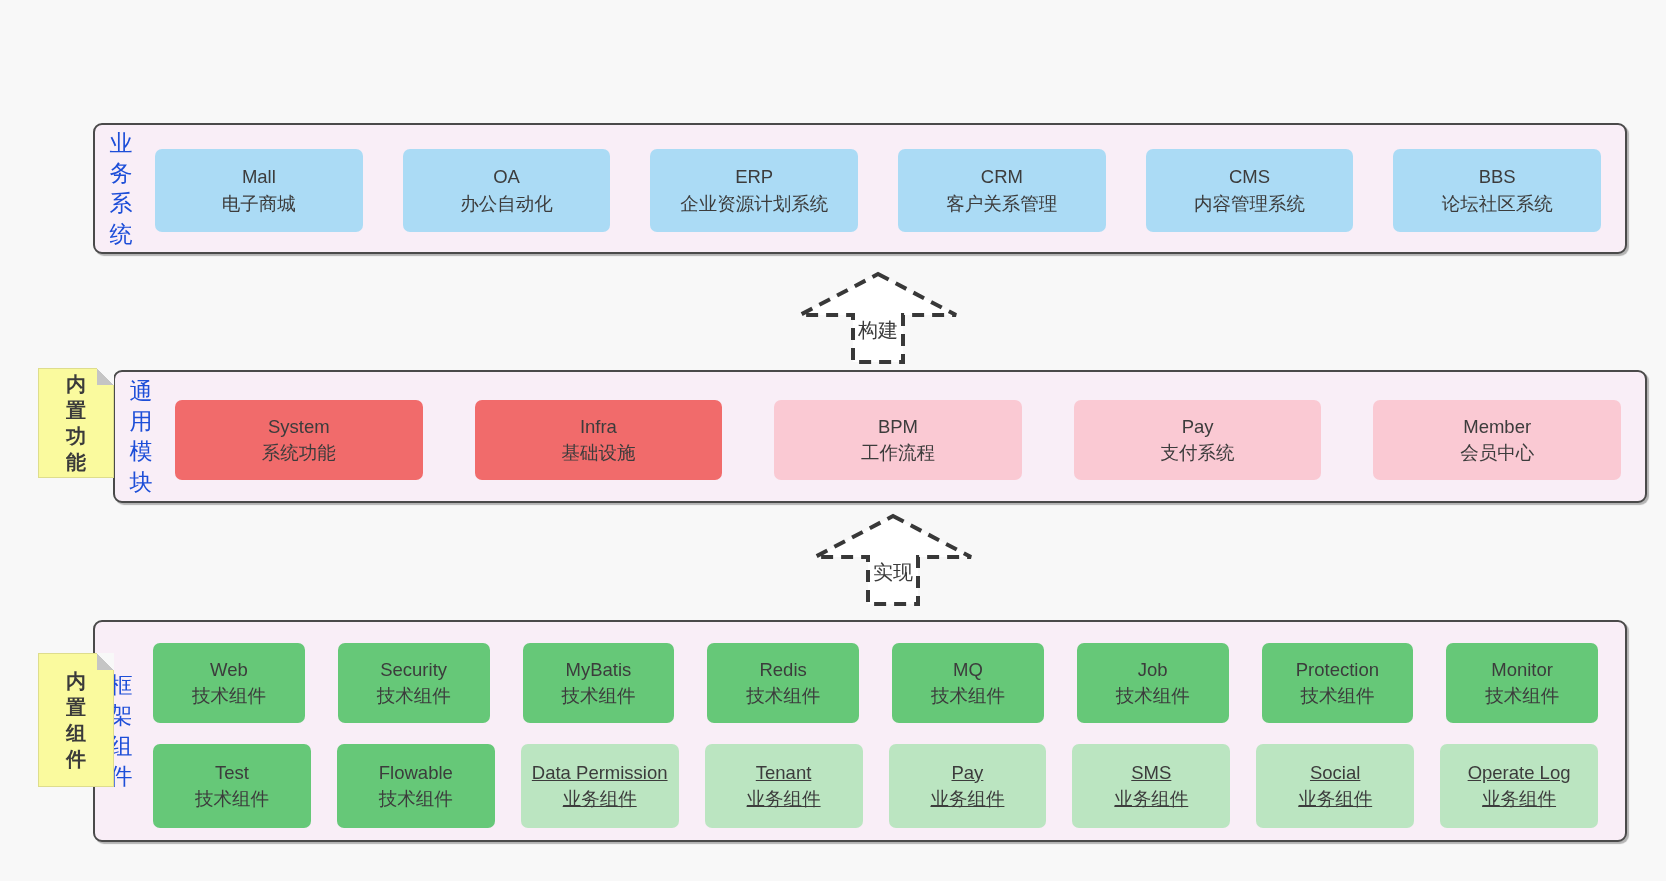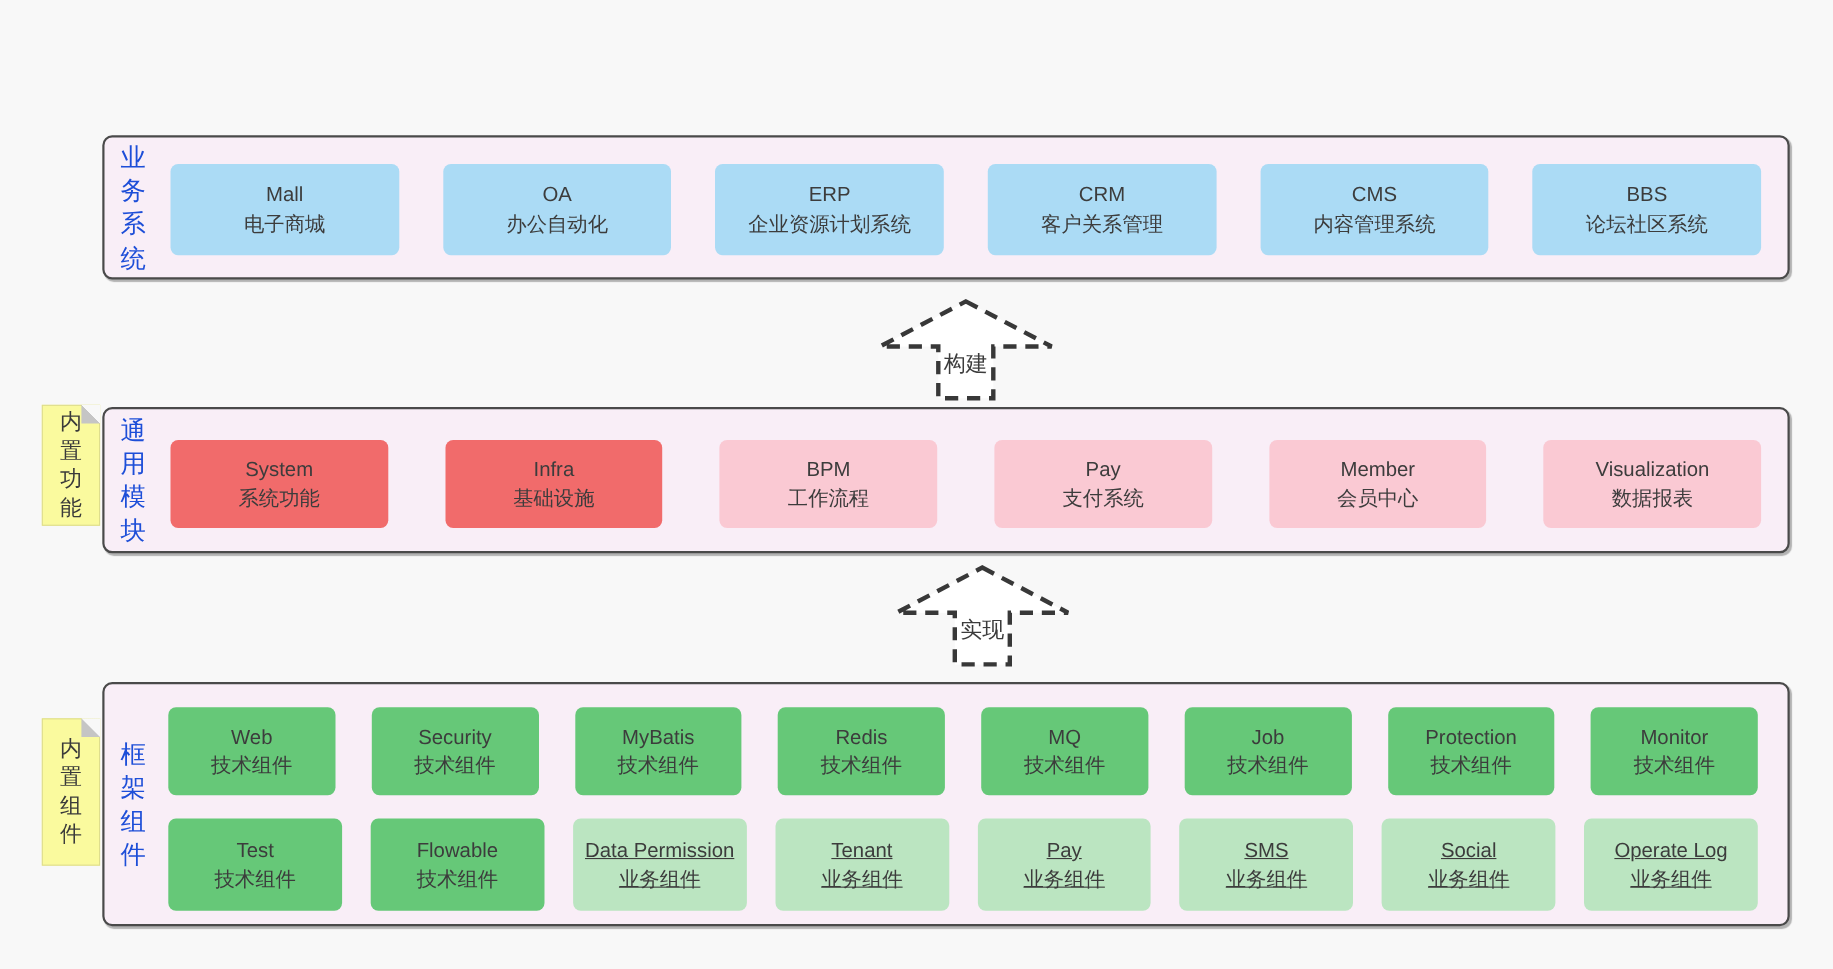--- a/index.html
+++ b/index.html
@@ -11,21 +11,21 @@
   }
   
   .section{
     position:absolute;left:93px;width:1534px;
     background:#f9eef7;
     border:2px solid #4a4a4a;border-radius:9px;
     box-shadow:2px 2px 1px rgba(0,0,0,0.28);
     box-sizing:border-box;
   }
   #section-business{top:123px;height:131px;}
-  #section-modules{top:370px;height:133px;}
+  #section-modules{top:370px;height:133px;margin-left:20px;}
   #section-components{top:620px;height:222px;}
 
   .vlabel{
     position:absolute;left:13px;top:50%;transform:translateY(-50%);
     width:26px;font-size:23px;line-height:1.32;text-align:center;
     line-break:anywhere;overflow-wrap:anywhere;color:#1d4ed8;
   }
 
   
   .row{position:absolute;display:flex;box-sizing:border-box;}
@@ -41,23 +41,24 @@
     padding:2px 6px;box-sizing:border-box;
   }
   .c-blue{background:#abdbf5;}
   .c-red{background:#f16b6b;text-align:center;}
   .c-pink{background:#fac9d3;}
   .c-green{background:#66c878;align-items:center;}
   .c-lightgreen{background:#bbe5c1;text-decoration:underline;}
 
   
   .sticky{
-    position:absolute;left:38px;width:53px;
+    position:absolute;left:38px;width:76px;
     background:#fafa9e;border:1px solid #dedd8d;box-sizing:border-box;
     z-index:5;
+    font-weight:bold;
   }
   #sticky-modules{top:368px;height:110px;}
   #sticky-components{top:653px;height:134px;}
   .fold{
     position:absolute;top:-1px;right:-1px;width:17px;height:17px;
     background:linear-gradient(to top right,#c5c5c5 49.5%,#f8f8f8 50%);
   }
   .sticky .vtext{
     position:absolute;left:50%;top:50%;transform:translate(-50%,-50%);
     width:22px;font-size:20px;line-height:1.3;text-align:center;
@@ -126,24 +127,20 @@
         <span>工作流程</span>
       </div>
       <div class="box c-pink">
         <span>Pay</span>
         <span>支付系统</span>
       </div>
       <div class="box c-pink">
         <span>Member</span>
         <span>会员中心</span>
       </div>
-      <div class="box c-pink">
-        <span>Visualization</span>
-        <span>数据报表</span>
-      </div>
     </div>
   </div>
 
 <div class="section" id="section-components">
   <div class="vlabel">框架组件</div>
 <div class="row row-0">
       <div class="box c-green">
         <span>Web</span>
         <span>技术组件</span>
       </div>

